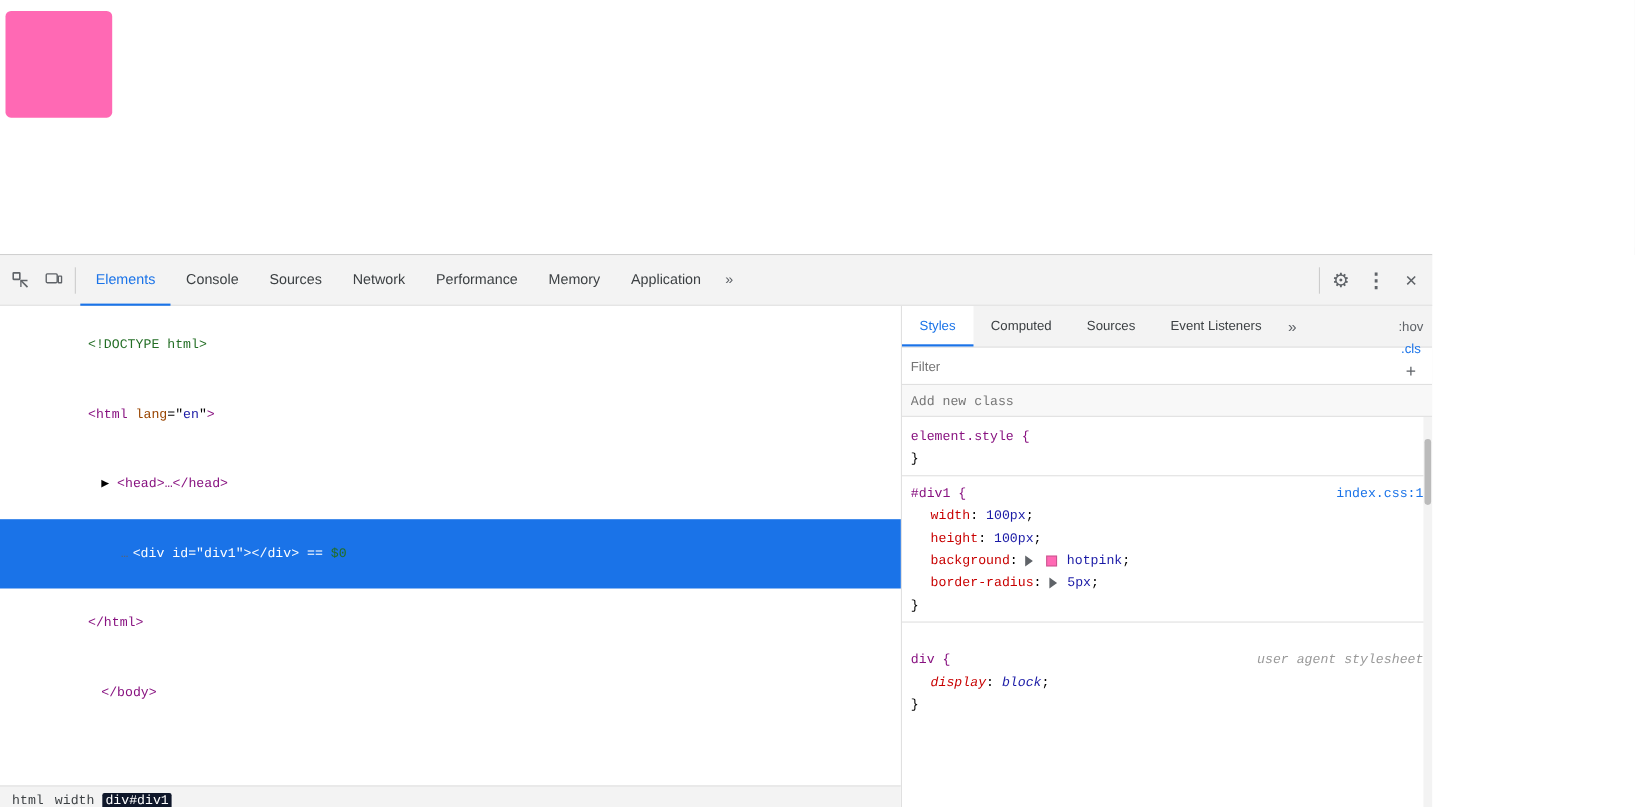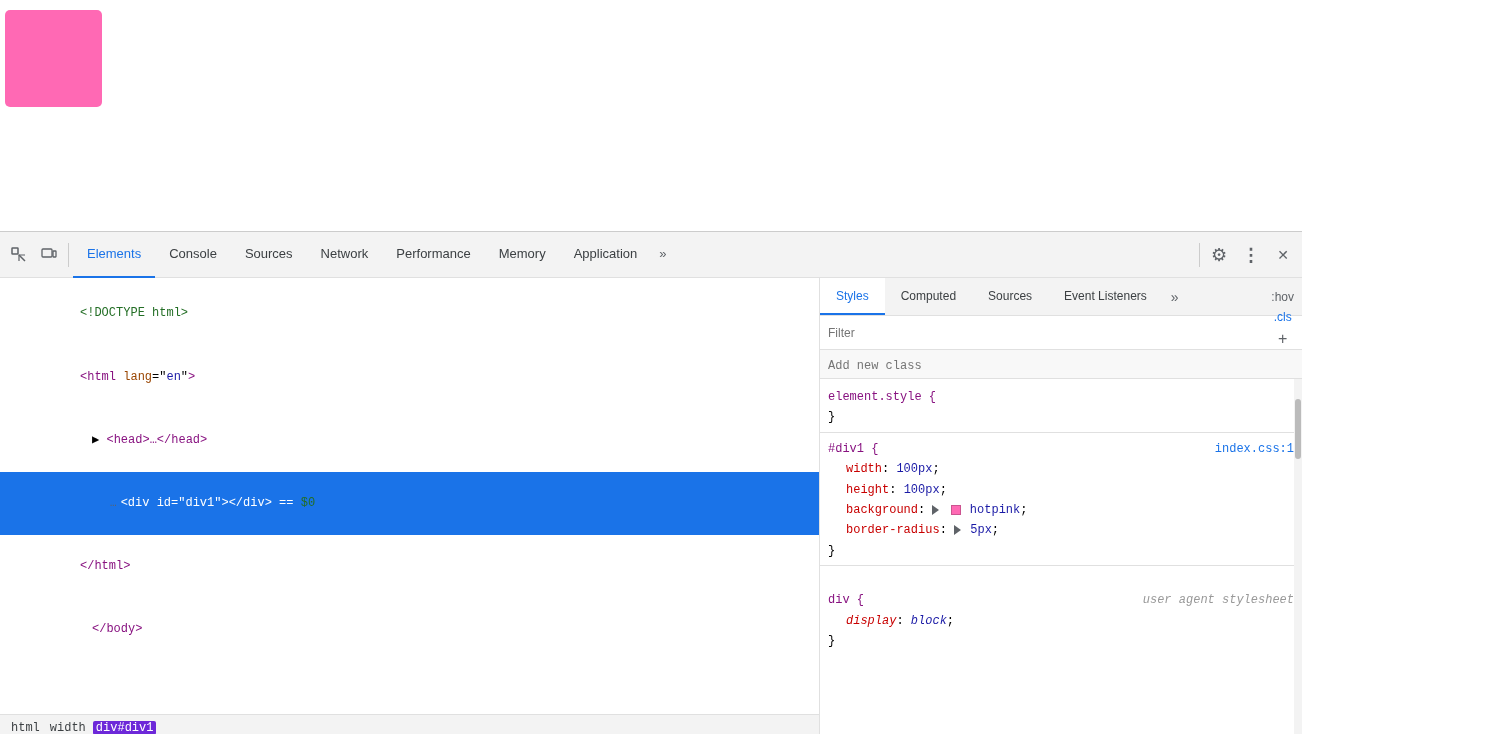--- a/index.html
+++ b/index.html
@@ -164,21 +164,21 @@
       font-family: 'Courier New', Courier, monospace;
       gap: 2px;
       flex-shrink: 0;
     }
     .breadcrumb-item {
       color: #3c4043;
       cursor: pointer;
       padding: 0 3px;
     }
     .breadcrumb-item.active {
-      background: #6d28d9;
+      background: #0f172a;
       color: #fff;
       border-radius: 2px;
     }
     .breadcrumb-sep { color: #999; }
 
     
     #styles-panel {
       flex: 1;
       background: #fff;
       display: flex;

